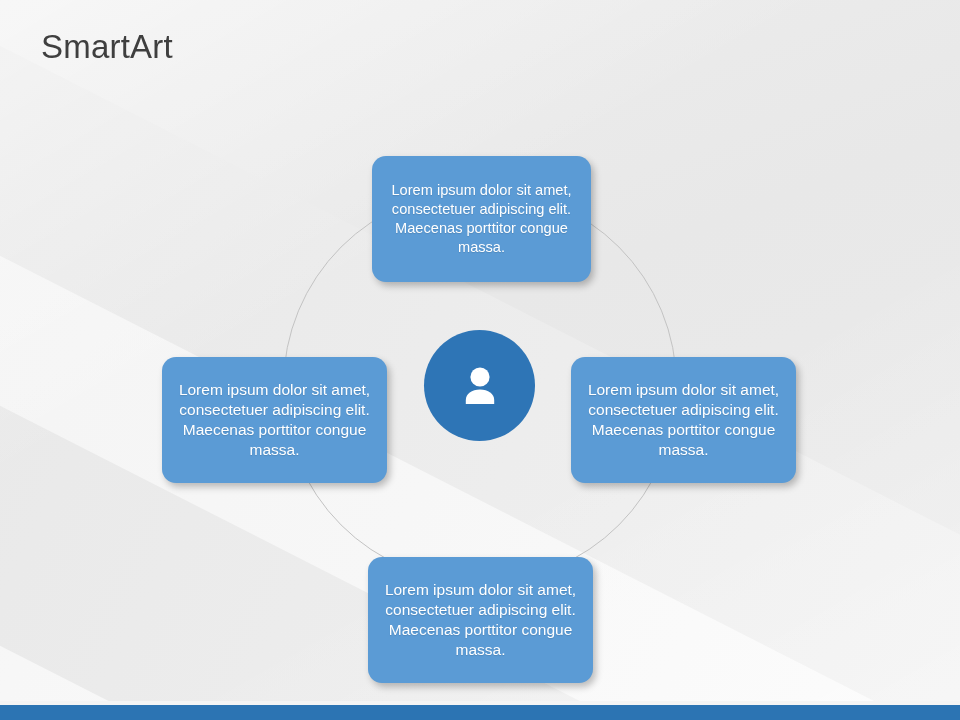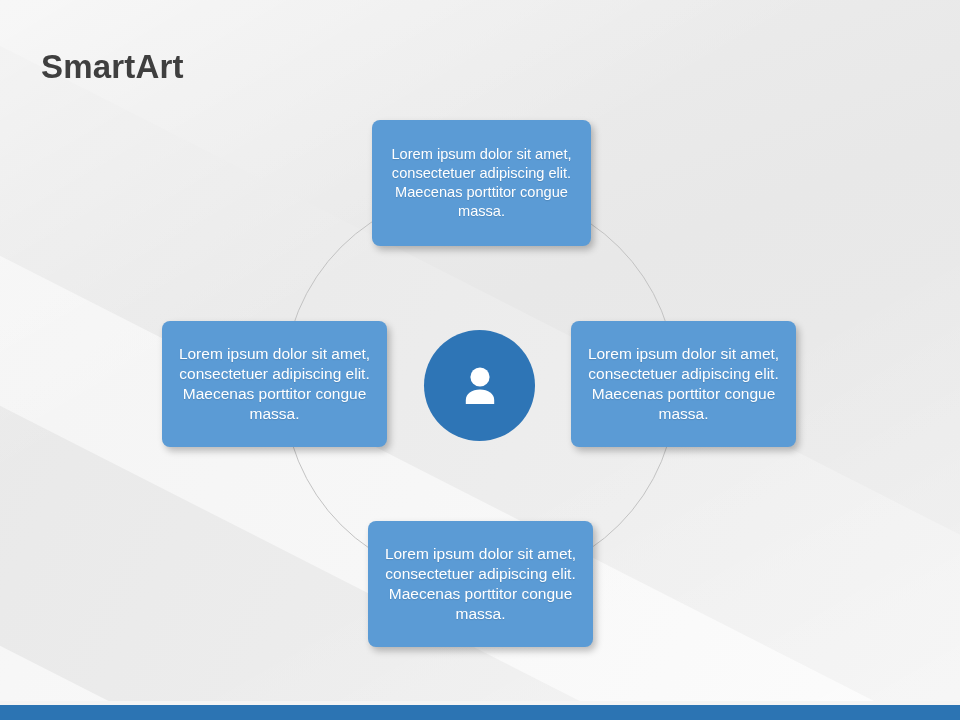--- a/index.html
+++ b/index.html
@@ -66,25 +66,24 @@
                 rgba(255,255,255,0.0) 62%, rgba(255,255,255,0.38) 100%);
     pointer-events: none;
   }
 
   
   .title {
     position: absolute;
     left: 41px;
     top: 28px;
     font-size: 33px;
-    font-weight: 700;
+    font-weight: 400;
     letter-spacing: 0.2px;
     color: #3f3f3f;
     white-space: nowrap;
-    margin-top: 20px;
   }
 
   
   .ring {
     position: absolute;
     left: 283px;
     top: 189px;
     width: 394px;
     height: 394px;
     border: 1.3px solid #c3c3c3;
@@ -105,26 +104,27 @@
     align-items: center;
     justify-content: center;
   }
   .hub svg { display: block; }
 
   
   .node {
     position: absolute;
     box-sizing: border-box;
     background: #5b9bd5;
-    border-radius: 8px;
+    border-radius: 14px;
     box-shadow: 3px 4px 7px rgba(0,0,0,0.25);
     display: flex;
     align-items: center;
     justify-content: center;
     padding: 10px 14px;
+    margin-top: 36px;
   }
   .node p {
     margin: 0;
     width: 100%;
     text-align: center;
     color: #ffffff;
     font-size: 15.5px;
     line-height: 1.29;
     text-shadow: 0 1px 1px rgba(0,0,0,0.12);
   }

